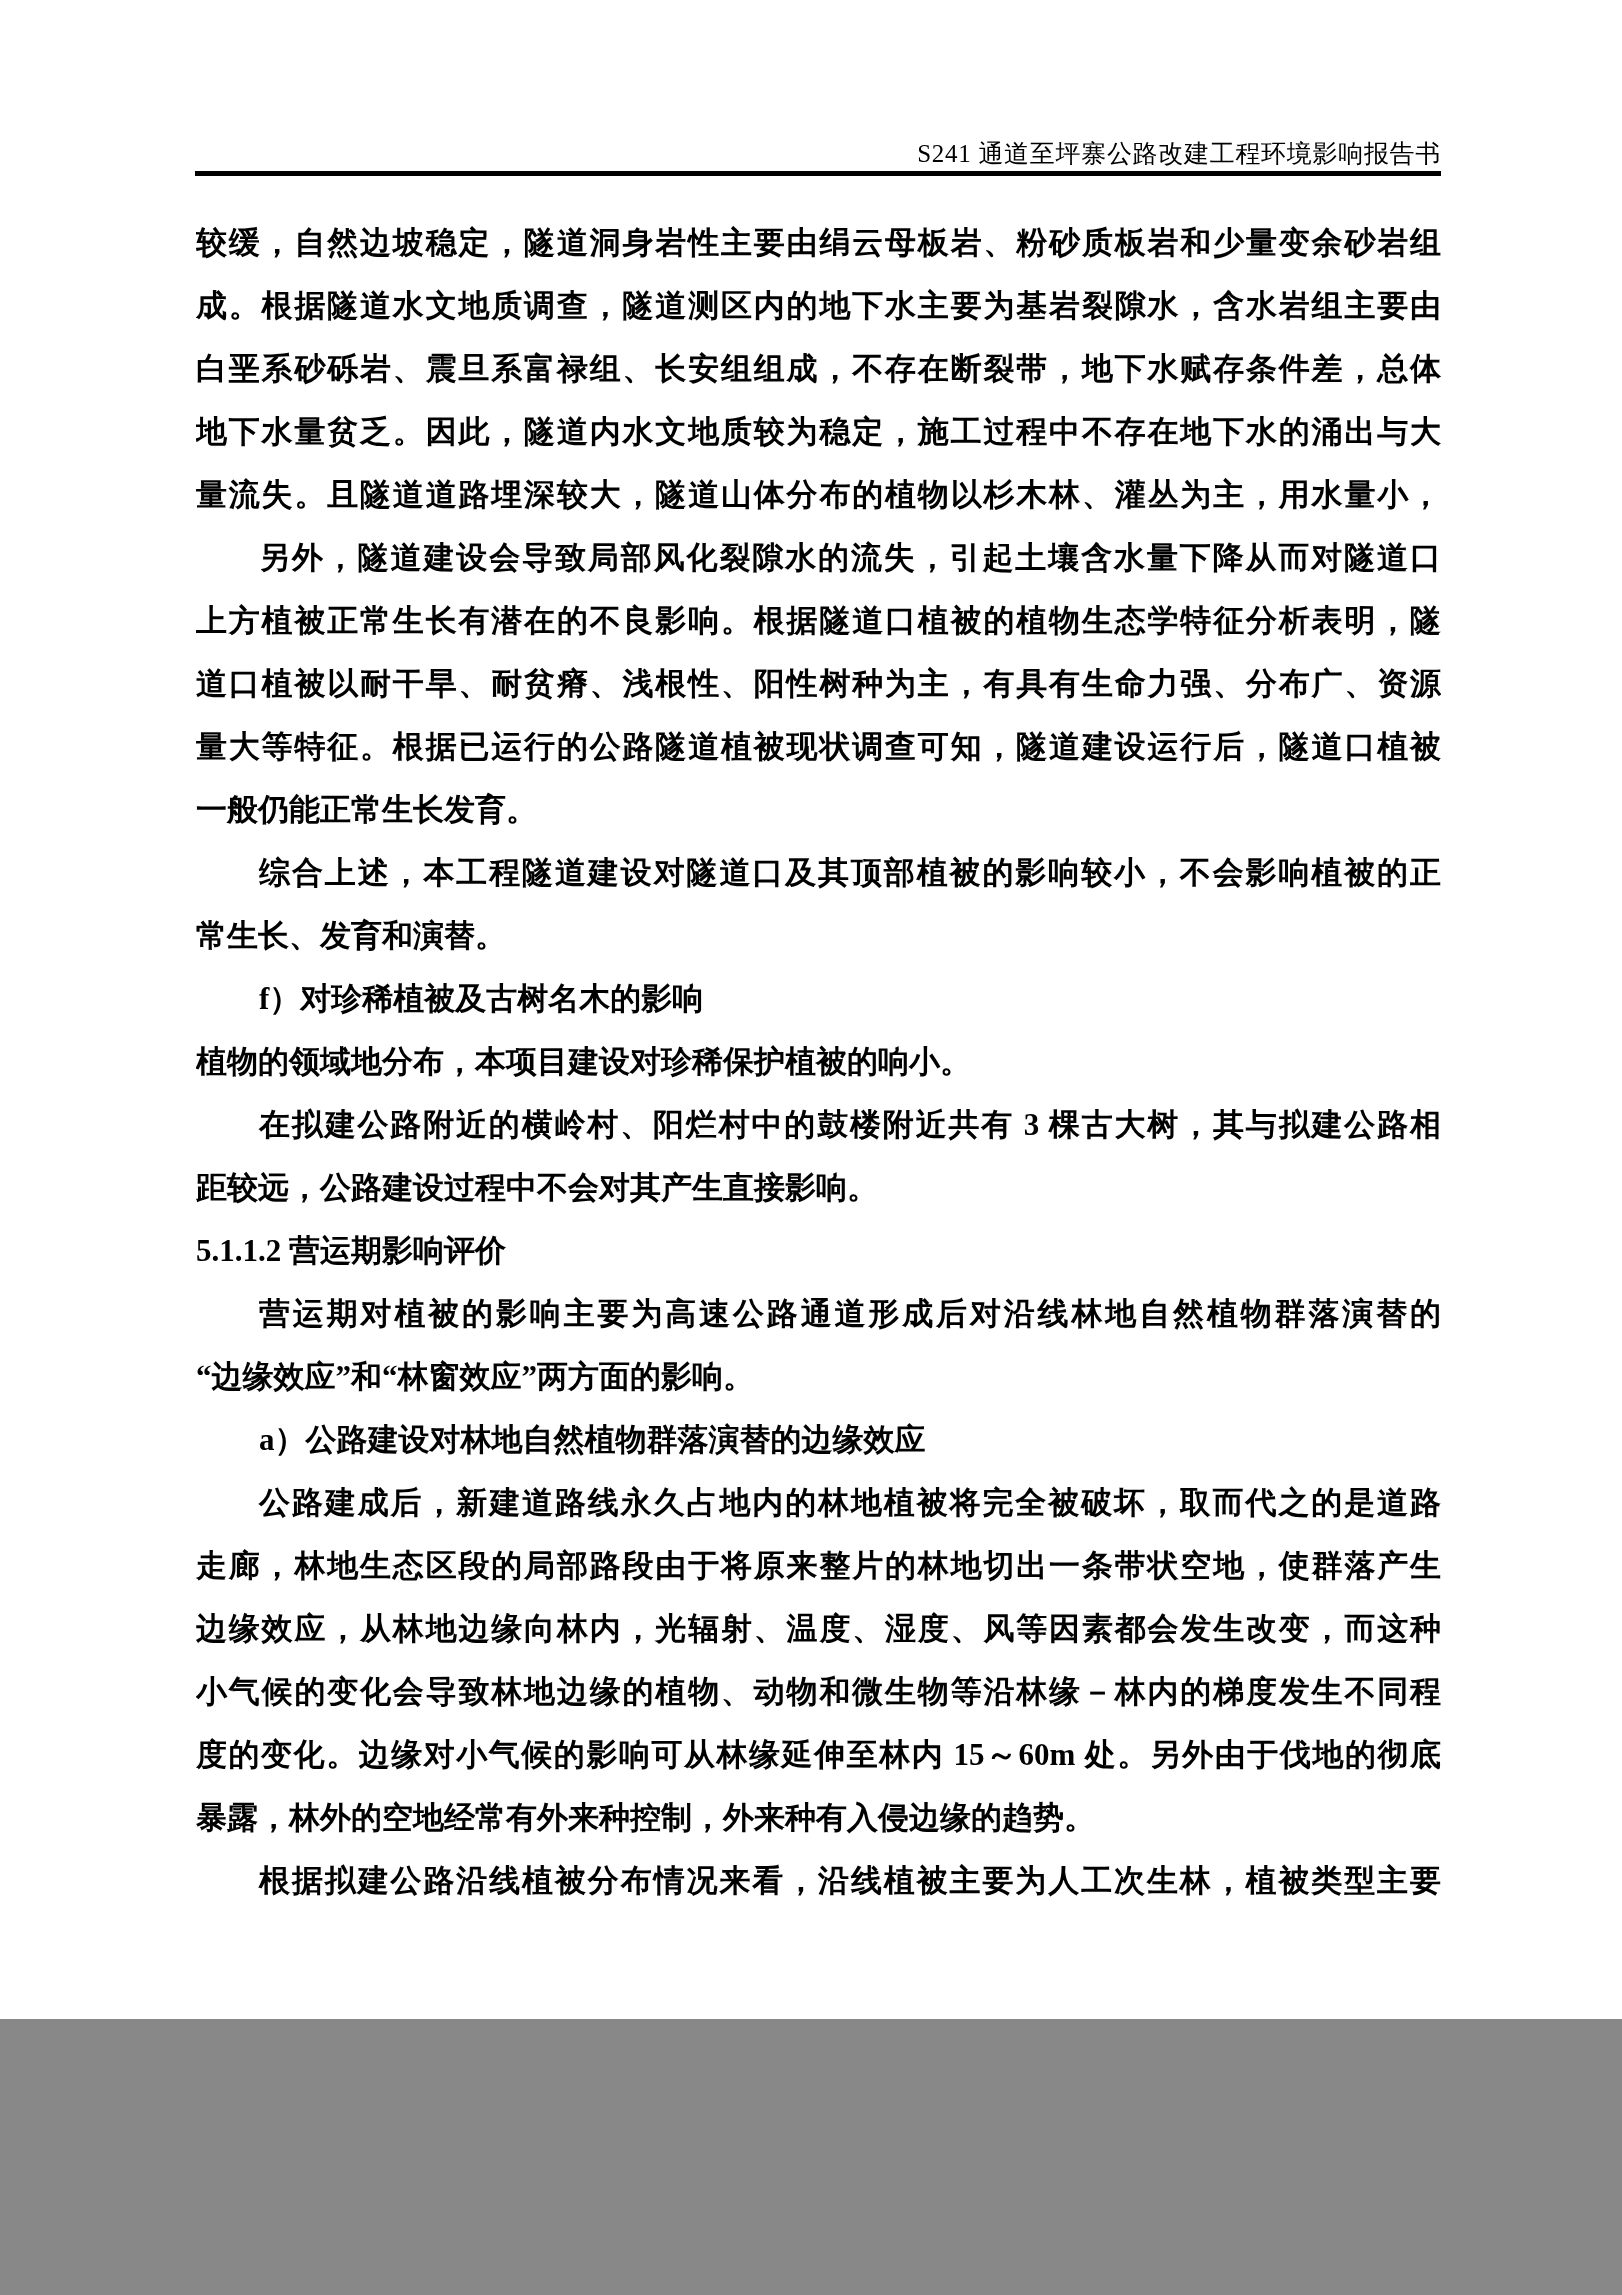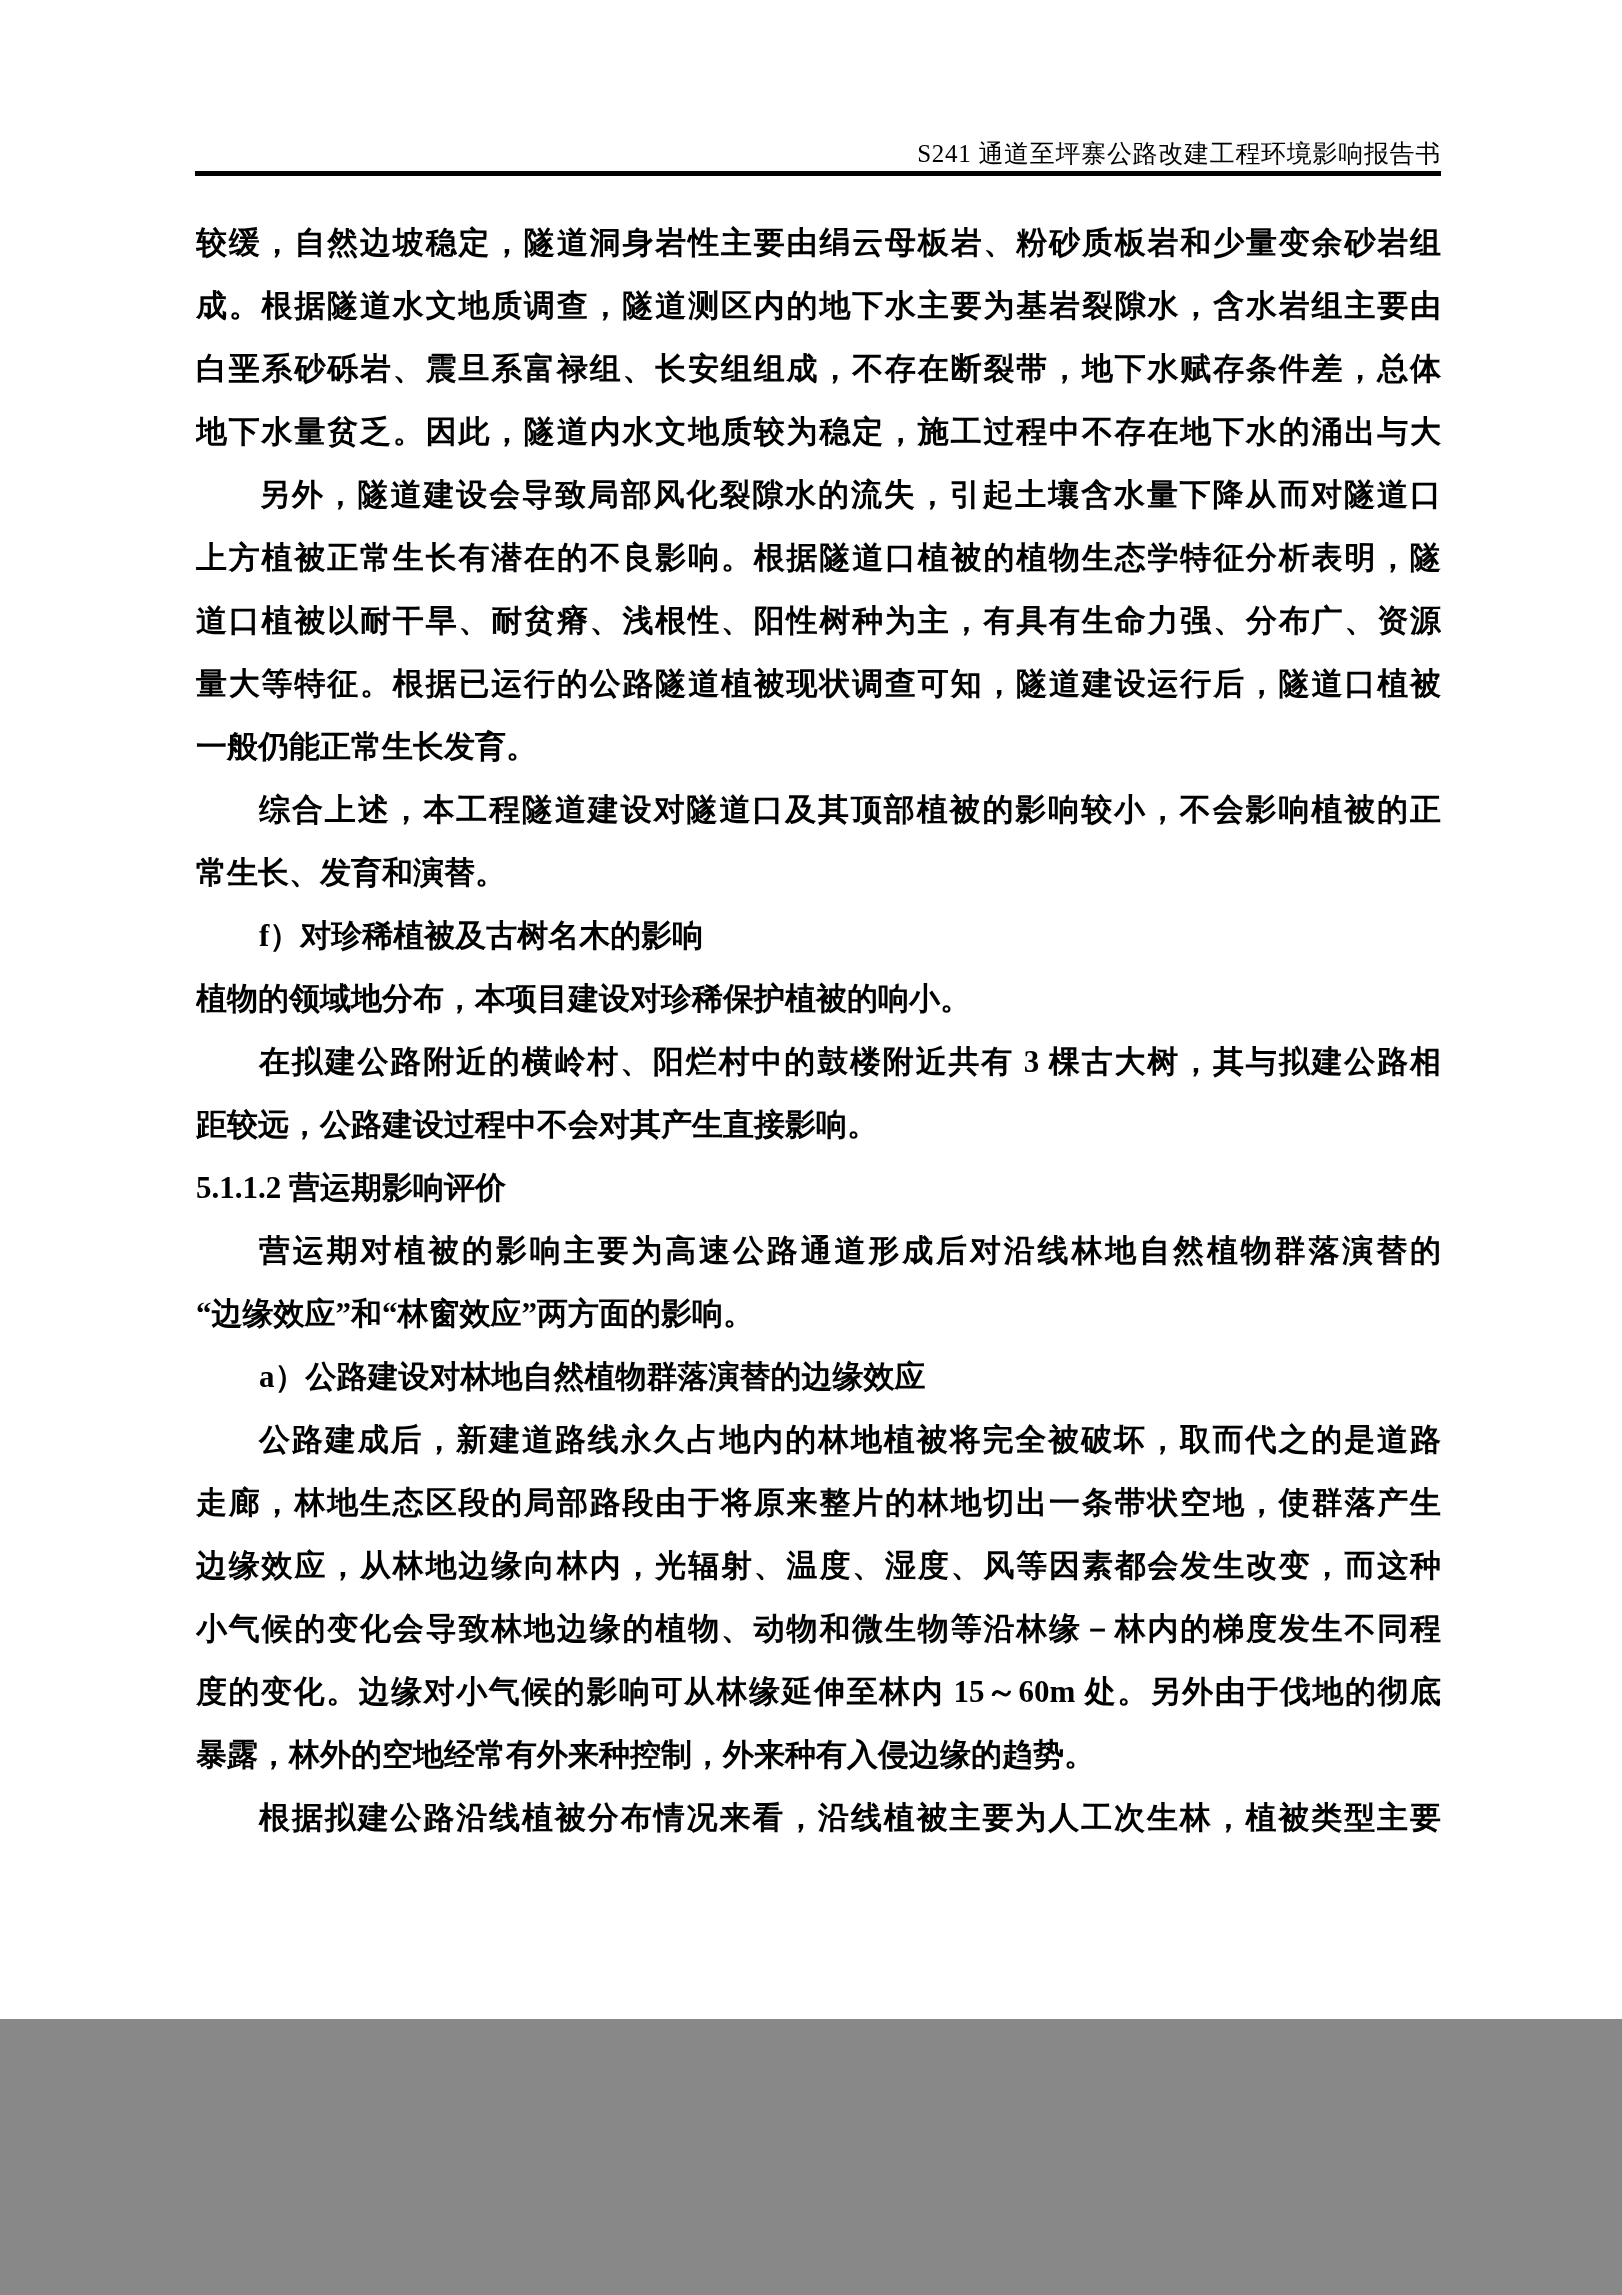--- a/index.html
+++ b/index.html
@@ -75,20 +75,21 @@
 <body>
 
 <div class="page">
   <div class="header-title">S241 通道至坪寨公路改建工程环境影响报告书</div>
   <div class="header-rule"></div>
   <div class="body-lines">
       <div class="line fill">较缓，自然边坡稳定，隧道洞身岩性主要由绢云母板岩、粉砂质板岩和少量变余砂岩组</div>
       <div class="line fill">成。根据隧道水文地质调查，隧道测区内的地下水主要为基岩裂隙水，含水岩组主要由</div>
       <div class="line fill">白垩系砂砾岩、震旦系富禄组、长安组组成，不存在断裂带，地下水赋存条件差，总体</div>
       <div class="line fill">地下水量贫乏。因此，隧道内水文地质较为稳定，施工过程中不存在地下水的涌出与大</div>
+      <div class="line fill">量流失。且隧道道路埋深较大，隧道山体分布的植物以杉木林、灌丛为主，用水量小，</div>
       <div class="line indent fill">另外，隧道建设会导致局部风化裂隙水的流失，引起土壤含水量下降从而对隧道口</div>
       <div class="line fill">上方植被正常生长有潜在的不良影响。根据隧道口植被的植物生态学特征分析表明，隧</div>
       <div class="line fill">道口植被以耐干旱、耐贫瘠、浅根性、阳性树种为主，有具有生命力强、分布广、资源</div>
       <div class="line fill">量大等特征。根据已运行的公路隧道植被现状调查可知，隧道建设运行后，隧道口植被</div>
       <div class="line">一般仍能正常生长发育。</div>
       <div class="line indent fill">综合上述，本工程隧道建设对隧道口及其顶部植被的影响较小，不会影响植被的正</div>
       <div class="line">常生长、发育和演替。</div>
       <div class="line indent">f）对珍稀植被及古树名木的影响</div>
       <div class="line">植物的领域地分布，本项目建设对珍稀保护植被的响小。</div>
       <div class="line indent fill">在拟建公路附近的横岭村、阳烂村中的鼓楼附近共有 3 棵古大树，其与拟建公路相</div>

